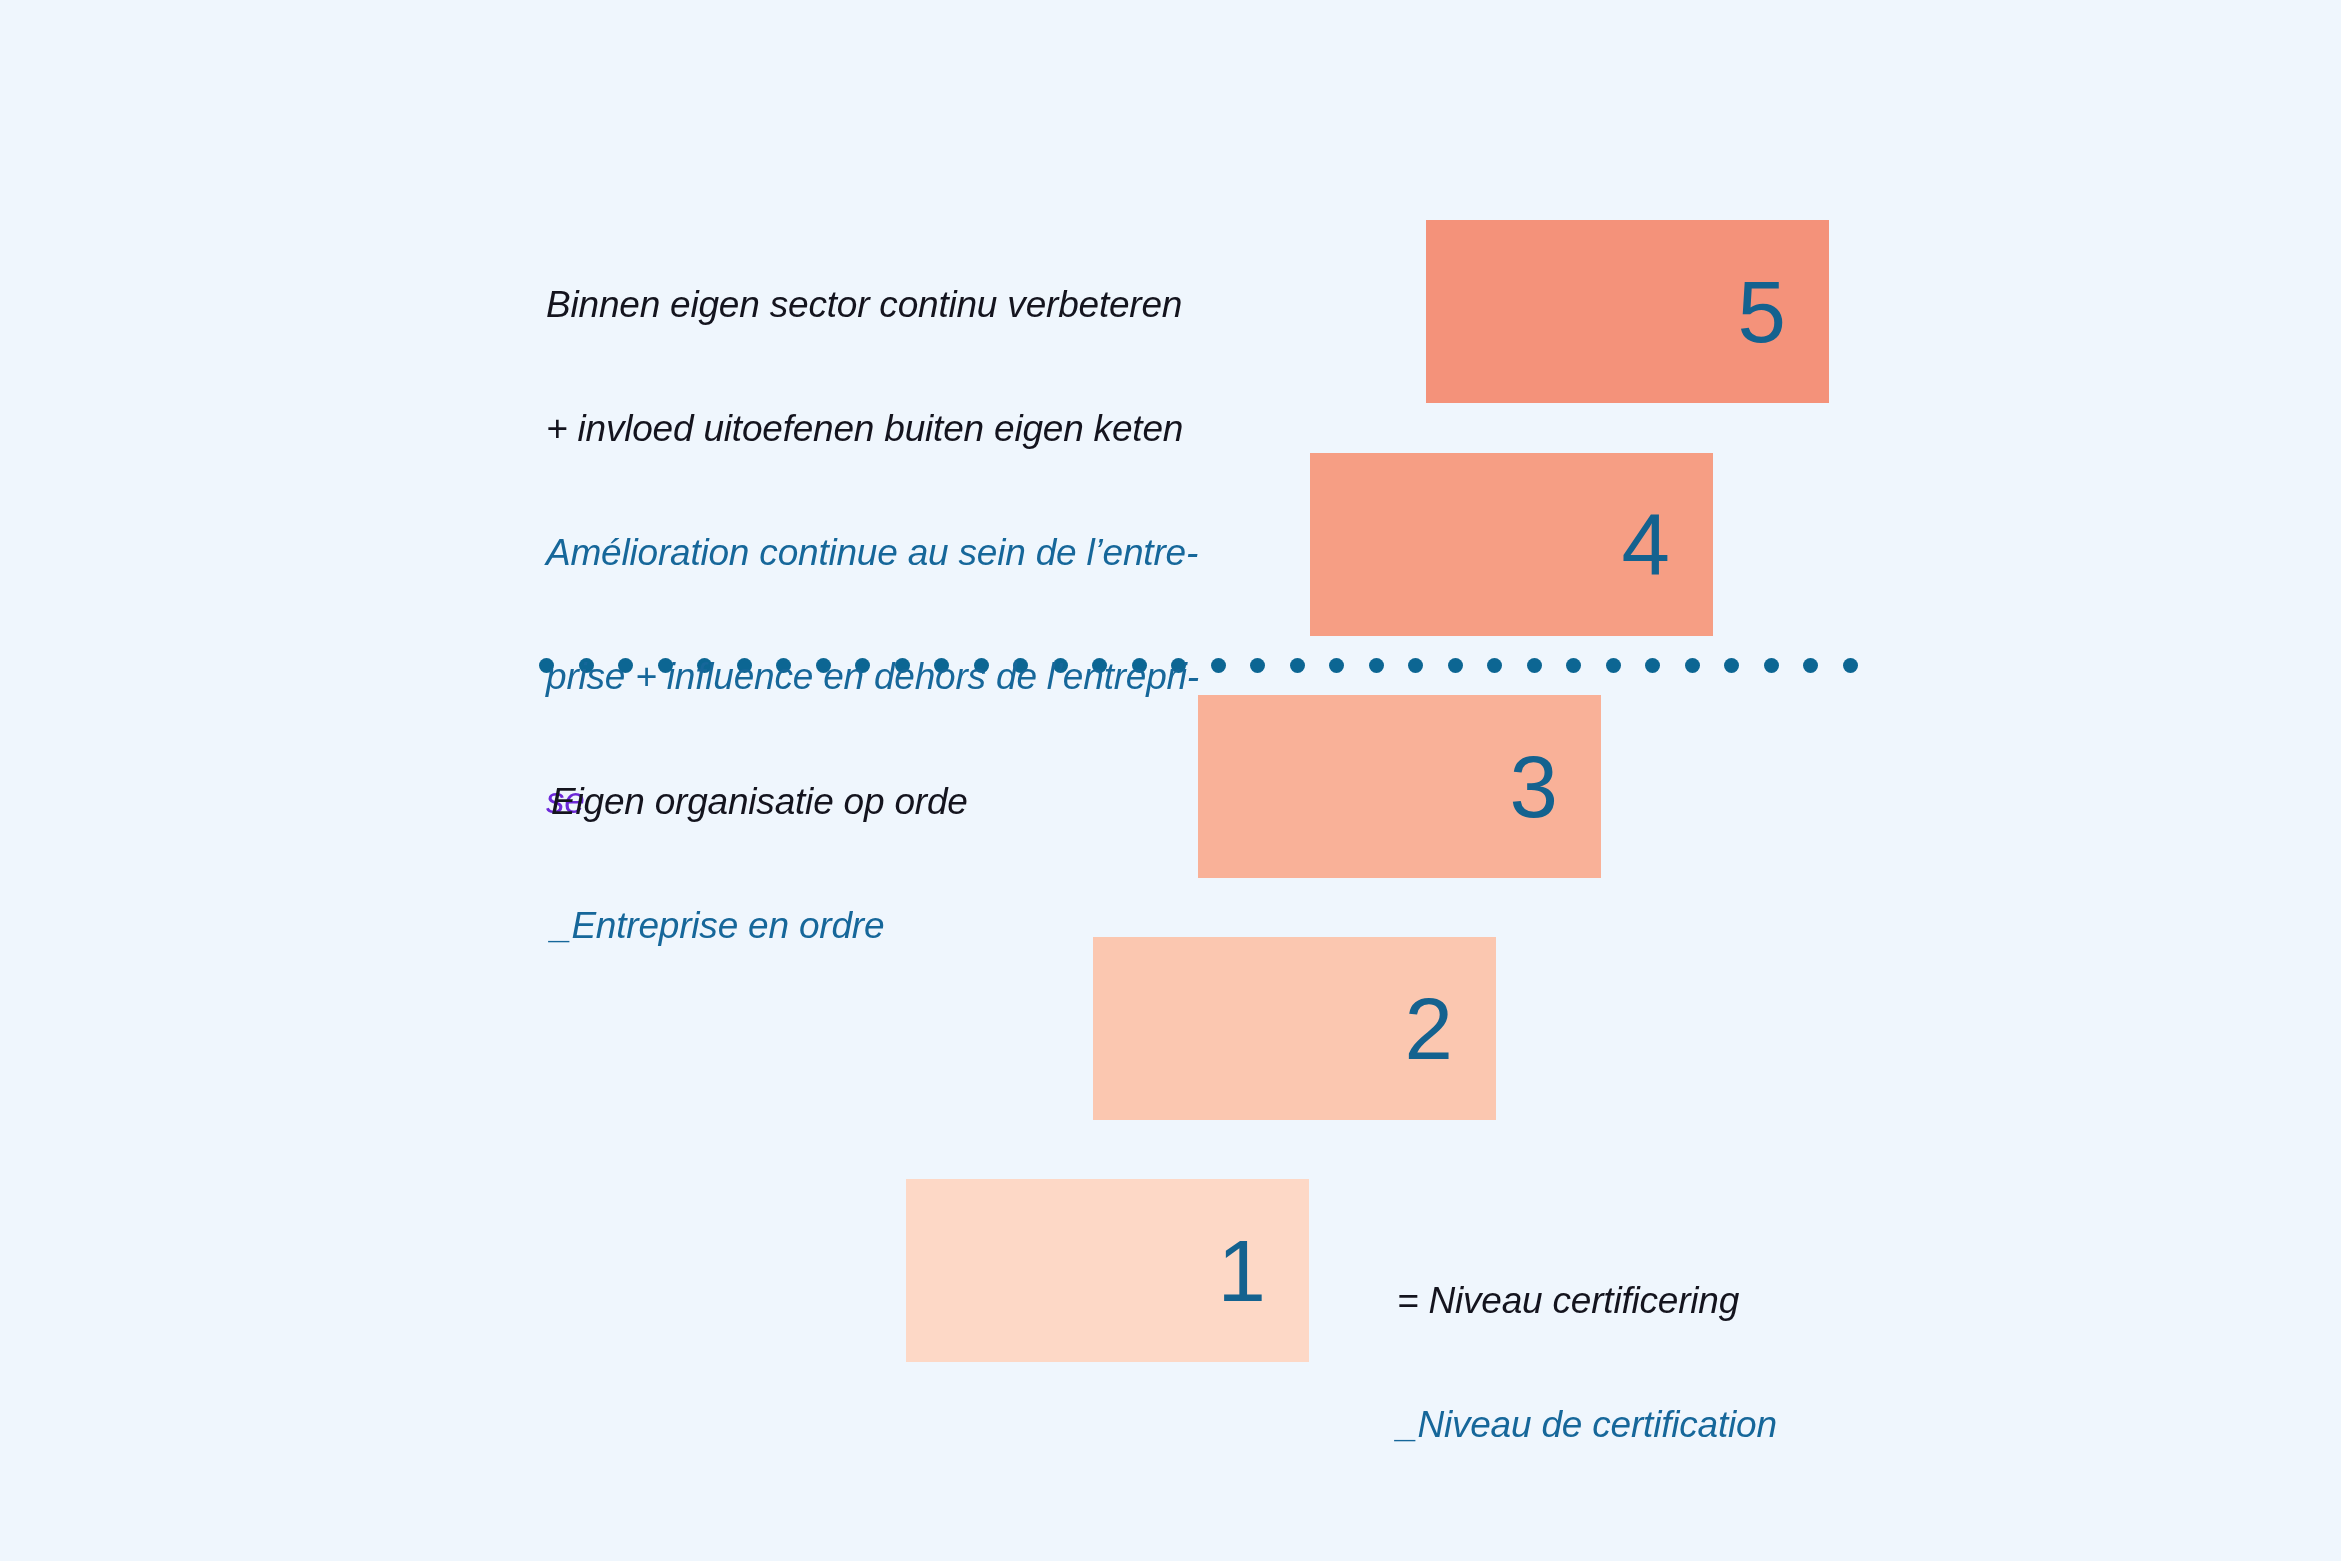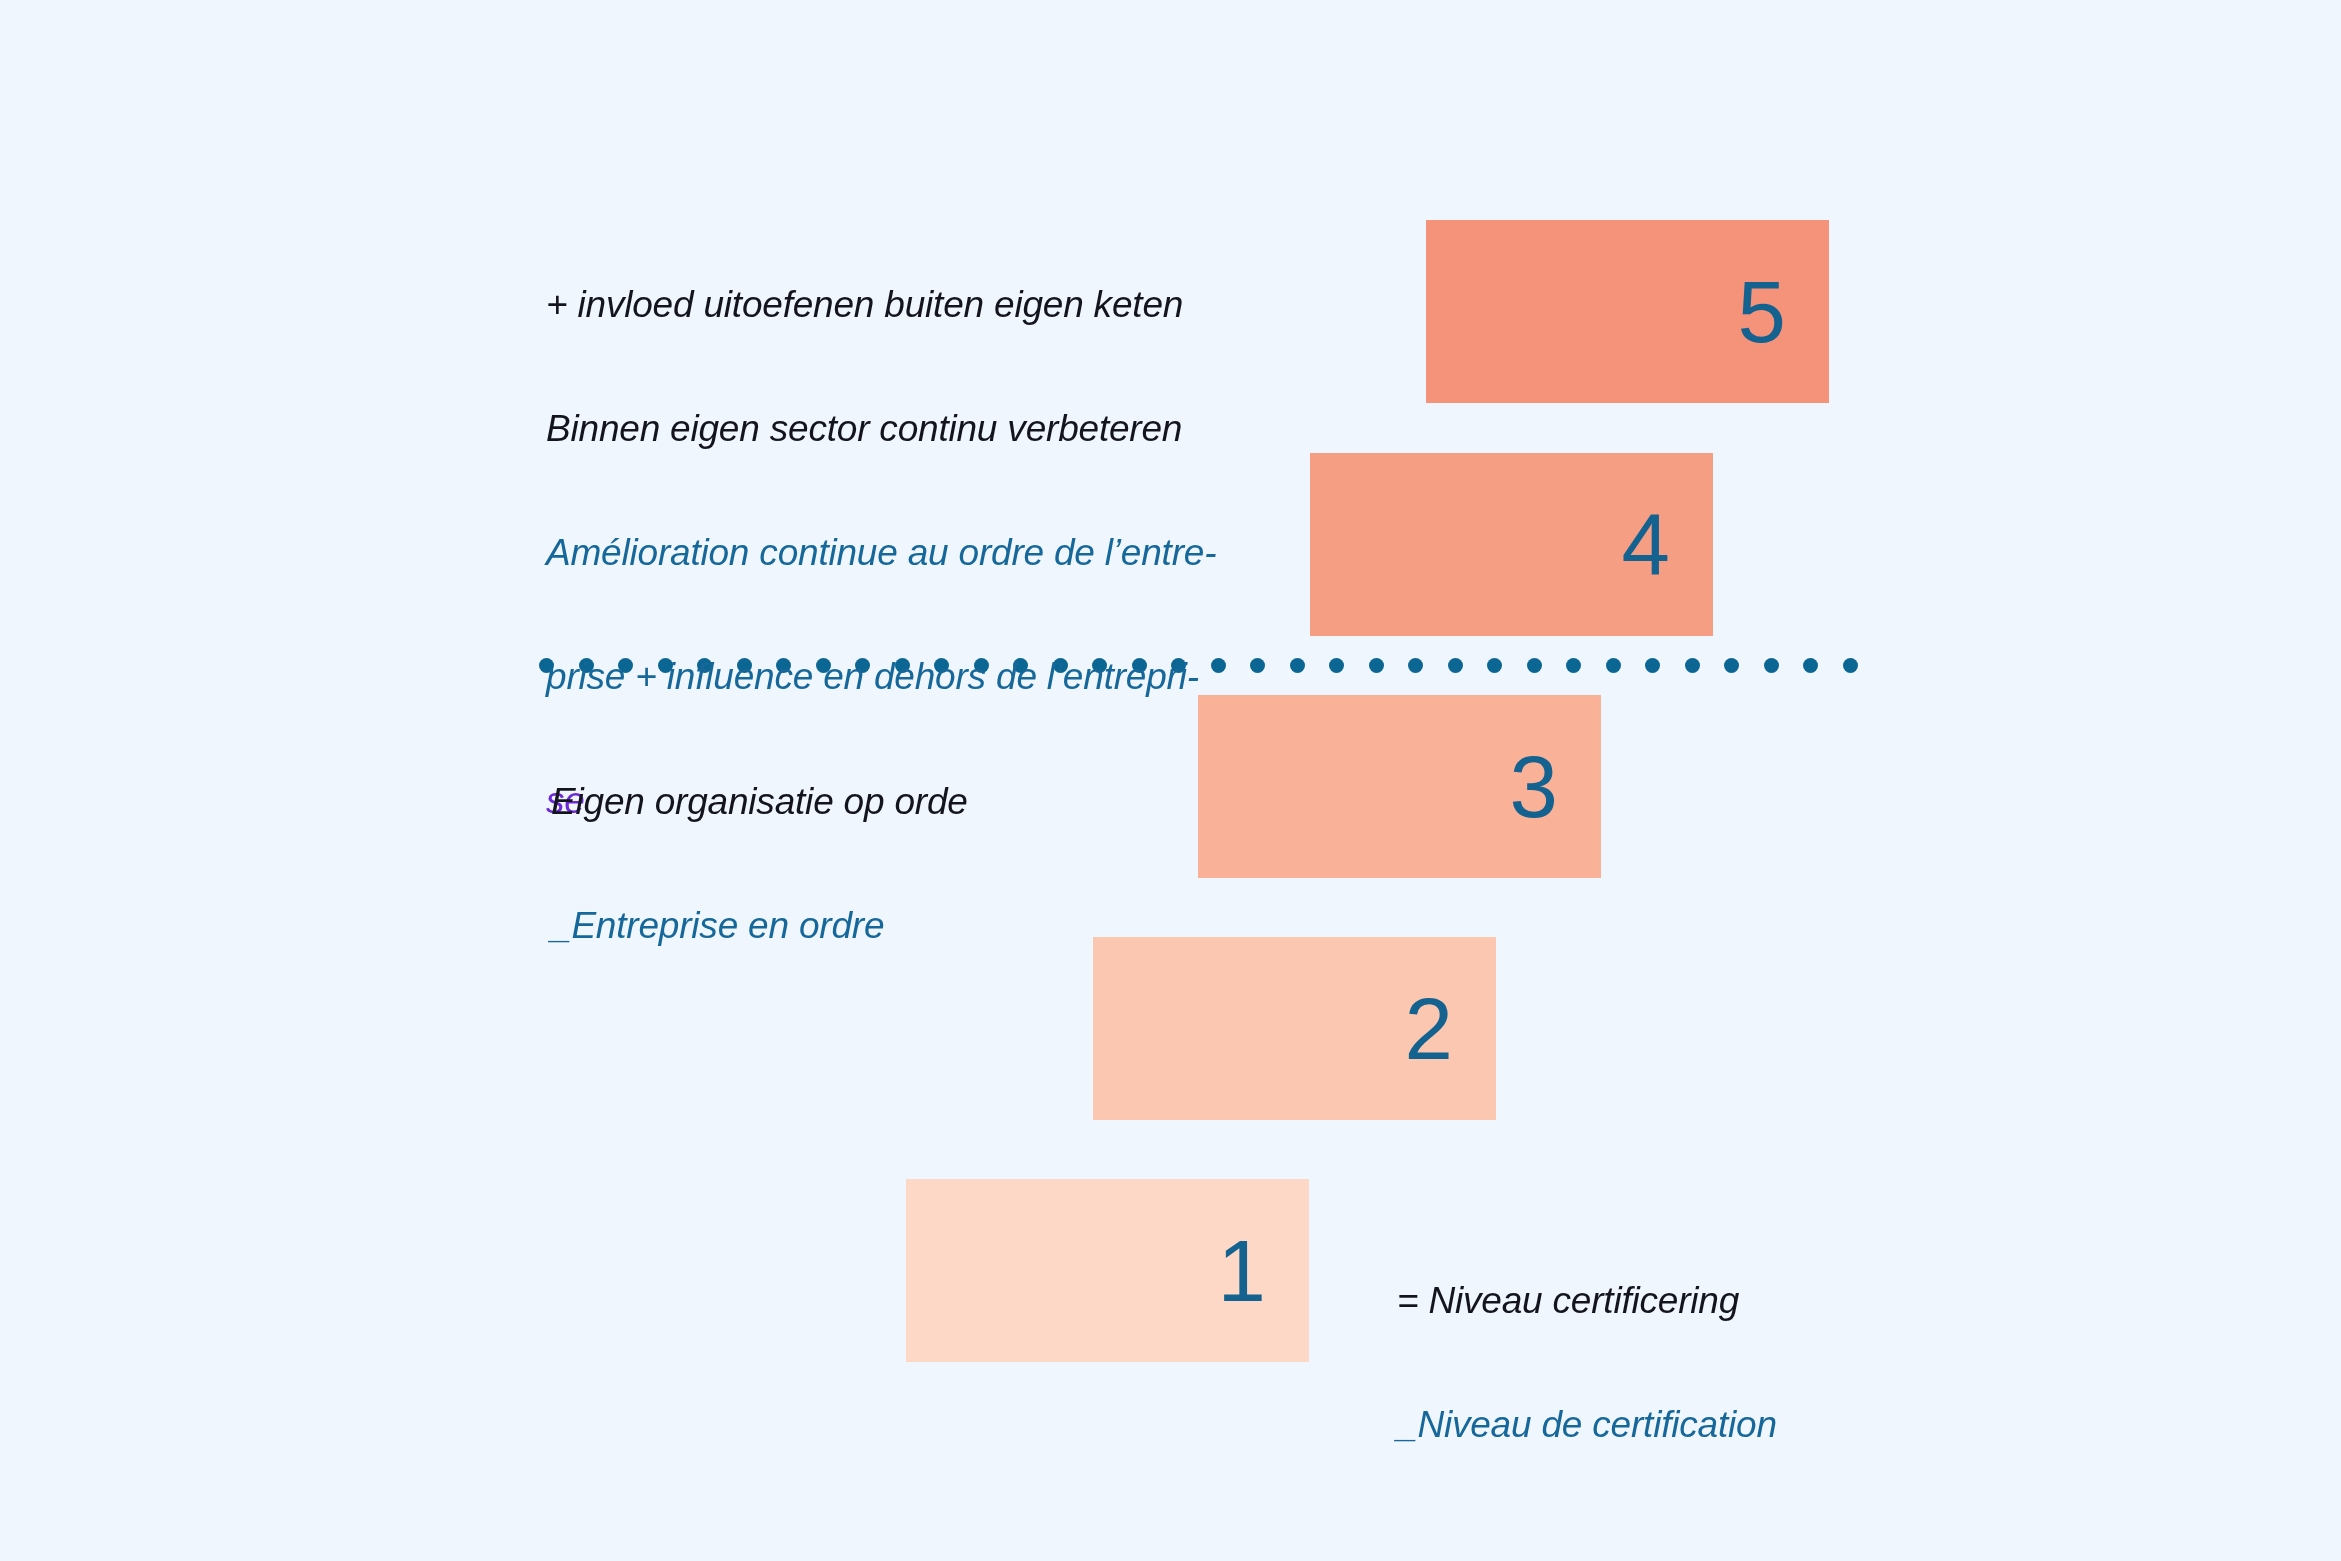--- a/index.html
+++ b/index.html
@@ -139,23 +139,23 @@
       <span class="dot" style="background: rgb(12, 102, 147);"></span>
       <span class="dot" style="background: rgb(12, 102, 147);"></span>
       <span class="dot" style="background: rgb(12, 102, 147);"></span>
       <span class="dot" style="background: rgb(12, 102, 147);"></span>
       <span class="dot" style="background: rgb(12, 102, 147);"></span>
       <span class="dot" style="background: rgb(12, 102, 147);"></span>
       <span class="dot" style="background: rgb(12, 102, 147);"></span>
     </div>
 
   <div class="txt" id="label-top">
+    <span class="nl txt-line" style="color: rgb(20, 20, 30);">Binnen eigen sector continu verbeteren</span>
     <span class="nl txt-line" style="color: rgb(20, 20, 30);">+ invloed uitoefenen buiten eigen keten</span>
-    <span class="nl txt-line" style="color: rgb(20, 20, 30);">Binnen eigen sector continu verbeteren</span>
-    <span class="fr txt-line" style="color: rgb(22, 103, 154);">Amélioration continue au ordre de l’entre-</span>
+    <span class="fr txt-line" style="color: rgb(22, 103, 154);">Amélioration continue au sein de l’entre-</span>
     <span class="fr txt-line" style="color: rgb(22, 103, 154);">prise + influence en dehors de l’entrepri-</span>
     <span class="fr txt-line" style="color: #6d28d9;">se</span>
   </div>
 
   <div class="txt" id="label-mid">
     <span class="nl txt-line" style="color: rgb(20, 20, 30);">Eigen organisatie op orde</span>
     <span class="fr txt-line" style="color: rgb(22, 103, 154);">_Entreprise en ordre</span>
   </div>
 
   <div class="txt" id="legend">

